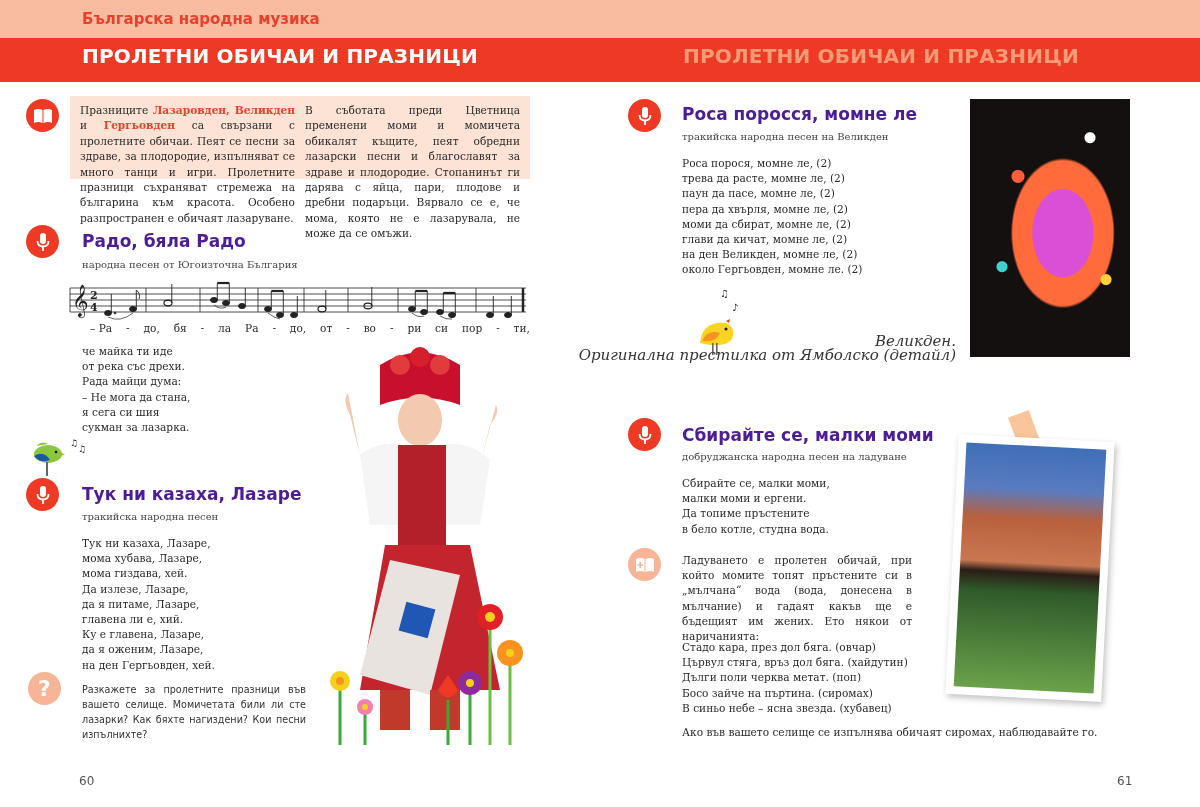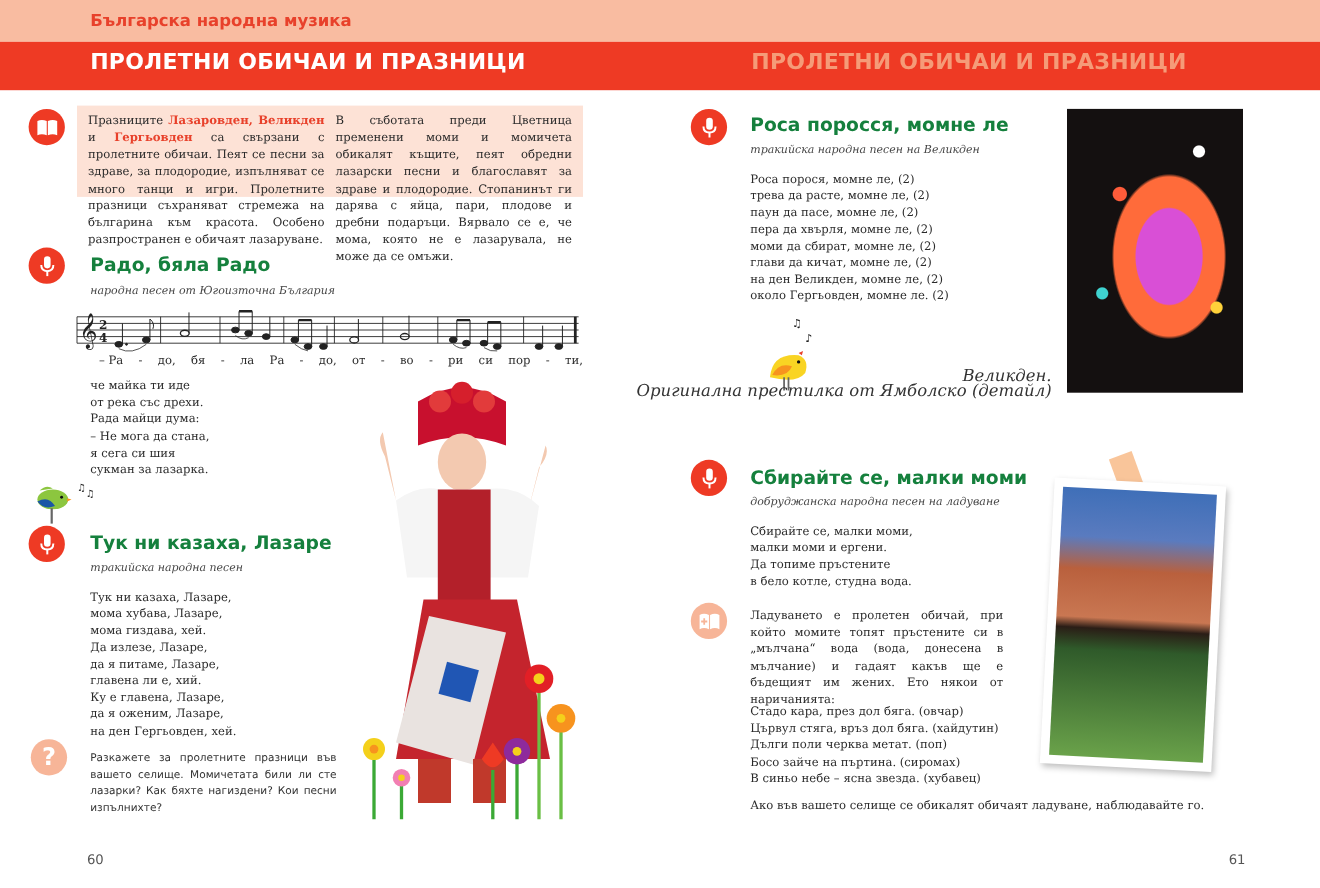--- a/index.html
+++ b/index.html
@@ -14,22 +14,22 @@
   .chapter.right { left: 683px; color: #f59b78; }
 
   .icon-circle { position: absolute; width: 33px; height: 33px; border-radius: 50%; background: #ee3a24; display: flex; align-items: center; justify-content: center; }
   .icon-circle.light { background: #f7b598; }
   .icon-circle svg { display: block; }
 
   .infobox { position: absolute; left: 70px; top: 96px; width: 460px; height: 83px; background: #fde2d6; padding: 7px 10px; display: flex; gap: 10px; font-size: 10.6px; line-height: 15.4px; text-align: justify; }
   .infobox .col { flex: 1; }
   .hl { color: #e8412b; font-weight: bold; }
 
-  .song-title { position: absolute; font-family: "DejaVu Sans", sans-serif; font-weight: bold; font-size: 17px; color: #15803d; }
-  .song-sub { position: absolute; font-style: italic; font-size: 10px; color: #444; text-align: right; }
+  .song-title { position: absolute; font-family: "DejaVu Sans", sans-serif; font-weight: bold; font-size: 17px; color: #4c1d95; }
+  .song-sub { position: absolute; font-size: 10px; color: #444; text-align: right; }
   .lyrics { position: absolute; font-size: 10.6px; line-height: 15.2px; color: #2a2a2a; white-space: pre-line; }
 
   .staff { position: absolute; left: 68px; top: 280px; width: 462px; height: 40px; }
   .syllables { position: absolute; left: 90px; top: 322px; width: 440px; display: flex; justify-content: space-between; font-size: 10.6px; }
 
   .question { position: absolute; left: 82px; top: 682px; width: 224px; font-family: "DejaVu Sans", sans-serif; font-size: 9.6px; line-height: 15px; color: #333; text-align: justify; }
 
   .page-num { position: absolute; top: 774px; font-family: "DejaVu Sans", sans-serif; font-size: 12px; color: #555; }
 
   .caption { position: absolute; right: 244px; top: 335px; font-style: italic; font-size: 15px; line-height: 13.5px; text-align: right; color: #333; }
@@ -310,20 +310,20 @@
 </div>
 <div class="lyrics" style="left:682px; top:553px; width:230px; white-space:normal; text-align:justify;">Ладуването е пролетен обичай, при който момите топят пръстените си в „мълчана“ вода (вода, донесена в мълчание) и гадаят какъв ще е бъдещият им жених. Ето някои от наричанията:</div>
 
 <div class="lyrics" style="left:682px; top:640px; white-space:normal;">
   <div>Стадо кара, през дол бяга. (овчар)</div>
   <div>Цървул стяга, връз дол бяга. (хайдутин)</div>
   <div>Дълги поли черква метат. (поп)</div>
   <div>Босо зайче на пъртина. (сиромах)</div>
   <div>В синьо небе – ясна звезда. (хубавец)</div>
 </div>
-<div class="lyrics" style="left:682px; top:725px; white-space:nowrap;">Ако във вашето селище се обикалят обичаят ладуване, наблюдавайте го.</div>
+<div class="lyrics" style="left:682px; top:725px; white-space:nowrap;">Ако във вашето селище се изпълнява обичаят сиромах, наблюдавайте го.</div>
 
 <div class="tape"></div>
 <div class="photo-frame">
     <div class="inner"></div>
   </div>
 
 <div class="page-num" style="left:1117px;">61</div>
 
 </body></html>

